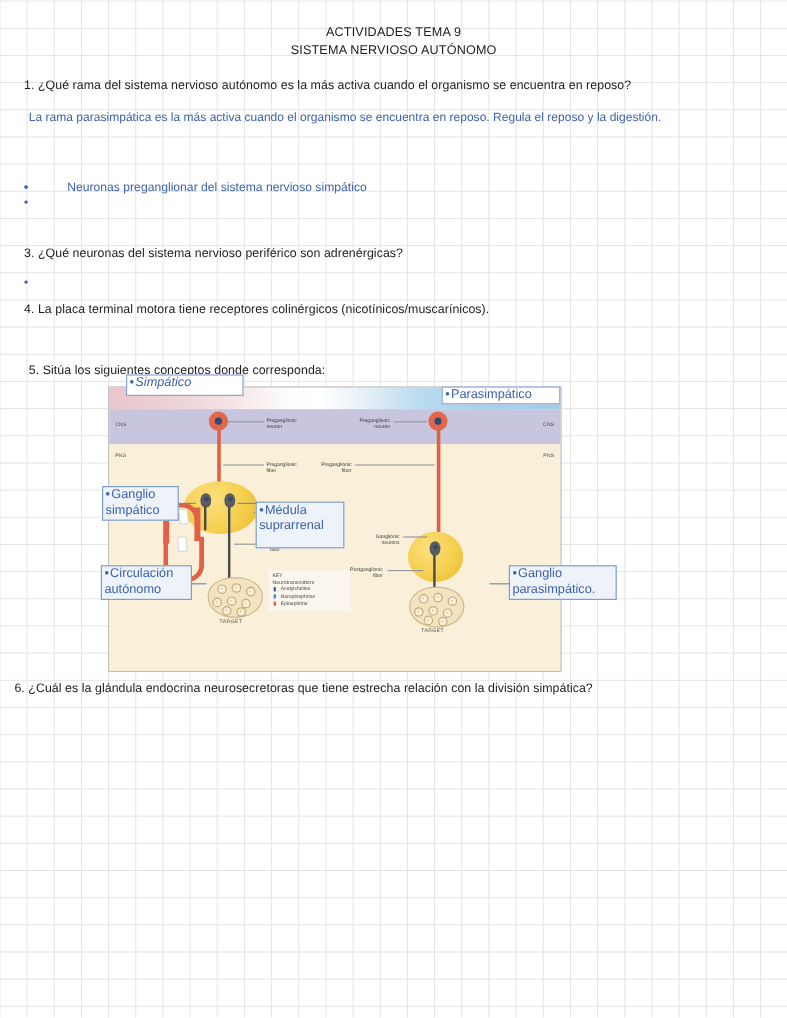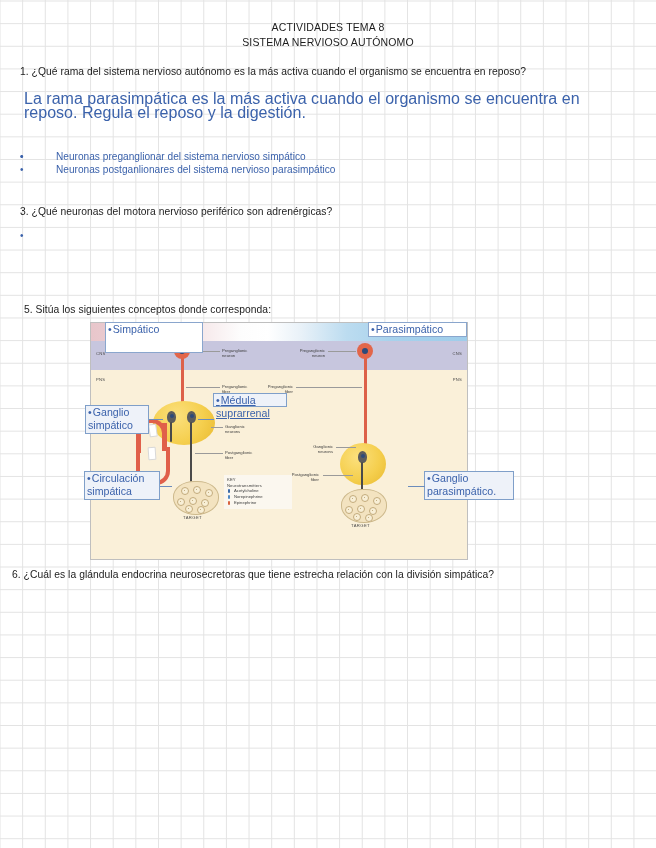--- a/index.html
+++ b/index.html
@@ -54,21 +54,21 @@
   .q {
     position: absolute;
     font-size: 10.3px;
     line-height: 13px;
     color: #1c1c1c;
     letter-spacing: 0.05px;
     white-space: nowrap;
   }
   .ans {
     position: absolute;
-    font-size: 16px;
+    font-size: 10px;
     line-height: 14px;
     color: #3b62ab;
     letter-spacing: 0.02px;
   }
   .ans-wrap {
     white-space: normal;
   }
 
   .bullets {
     position: absolute;
@@ -309,54 +309,57 @@
   }
 </style>
 </head>
 <body>
 
 <div id="page"></div>
 
 <div id="content">
 
   <div id="title-block">
-    <div class="doc-title">ACTIVIDADES TEMA 8</div>
+    <div class="doc-title">ACTIVIDADES TEMA 9</div>
     <div class="doc-title">SISTEMA NERVIOSO AUTÓNOMO</div>
   </div>
 
   <div class="q" style="left:20px; top:65px;">
     <span>1.</span>
     <span>¿Qué rama del sistema nervioso autónomo es la más activa cuando el organismo se encuentra en reposo?</span>
   </div>
   <div class="ans ans-wrap" style="left:24px; top:92px; width:610px;">La rama parasimpática es la más activa cuando el organismo se encuentra en reposo. Regula el reposo y la digestión.</div>
 
   <ul class="bullets" style="left:14px; top:150px;">
     <li>
       <span class="bul">•</span>
     </li>
     <li>
       <span class="bul">•</span>
       <span>Neuronas preganglionar del sistema nervioso simpático</span>
     </li>
     <li>
       <span class="bul">•</span>
-      <span>Neuronas postganlionares del sistema nervioso parasimpático</span>
     </li>
   </ul>
 
   <div class="q" style="left:20px; top:205px;">
     <span>3.</span>
-    <span>¿Qué neuronas del motora nervioso periférico son adrenérgicas?</span>
+    <span>¿Qué neuronas del sistema nervioso periférico son adrenérgicas?</span>
   </div>
   <ul class="bullets" style="left:14px; top:229px;">
     <li>
       <span class="bul">•</span>
     </li>
   </ul>
 
+  <div class="q" style="left:20px; top:252px;">
+    <span>4.</span>
+    <span>La placa terminal motora tiene receptores colinérgicos (nicotínicos/muscarínicos).</span>
+  </div>
 
   <div class="q" style="left:24px; top:303px;">
     <span>5.</span>
     <span>Sitúa los siguientes conceptos donde corresponda:</span>
   </div>
 
   <div id="figure">
 
     <div id="fig-topband"></div>
     <div id="fig-cns"></div>
@@ -472,41 +475,41 @@
     <div class="tcell" style="left:282px; top:174px;"></div>
     <div class="tcell" style="left:254px; top:183px;"></div>
     <div class="tcell" style="left:266px; top:182px;"></div>
     <div class="tcell" style="left:278px; top:184px;"></div>
     <div class="tcell" style="left:262px; top:190px;"></div>
     <div class="tcell" style="left:274px; top:191px;"></div>
     <div class="target-cap" style="left:260px; top:200px;">TARGET</div>
 
   </div>
 
-  <div class="callout lined" style="left:105px; top:322px; width:98px; height:31px;">
+  <div class="callout lined" style="left:105px; top:312px; width:98px; height:18px;font-style:italic;">
     <span class="bul">•</span><span>Simpático</span>
   </div>
 
   <div class="callout lined" style="left:368px; top:322px; width:99px; height:15px;">
     <span class="bul">•</span><span>Parasimpático</span>
   </div>
 
   <div class="callout" style="left:85px; top:405px; width:64px; height:29px; white-space:normal;">
     <span class="bul">•</span><span>Ganglio</span><br>
     <span>simpático</span>
   </div>
 
-  <div class="callout" style="left:213px; top:393px; width:74px; height:14px; white-space:normal;text-decoration:underline;">
+  <div class="callout" style="left:213px; top:418px; width:74px; height:39px; white-space:normal;">
     <span class="bul">•</span><span>Médula</span><br>
     <span>suprarrenal</span>
   </div>
 
   <div class="callout" style="left:84px; top:471px; width:76px; height:29px; white-space:normal;">
     <span class="bul">•</span><span>Circulación</span><br>
-    <span>simpática</span>
+    <span>autónomo</span>
   </div>
 
   <div class="callout" style="left:424px; top:471px; width:90px; height:29px; white-space:normal;">
     <span class="bul">•</span><span>Ganglio</span><br>
     <span>parasimpático.</span>
   </div>
 
   <div class="leadline" style="left:149px; top:419px; width:14px;"></div>
   <div class="leadline" style="left:198px; top:419px; width:16px;"></div>
   <div class="leadline" style="left:160px; top:486px; width:12px;"></div>

